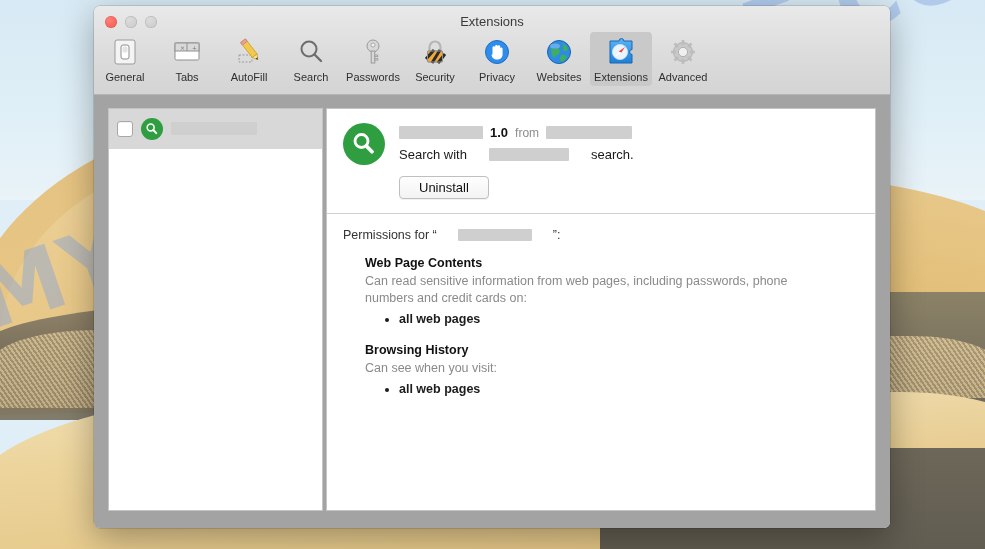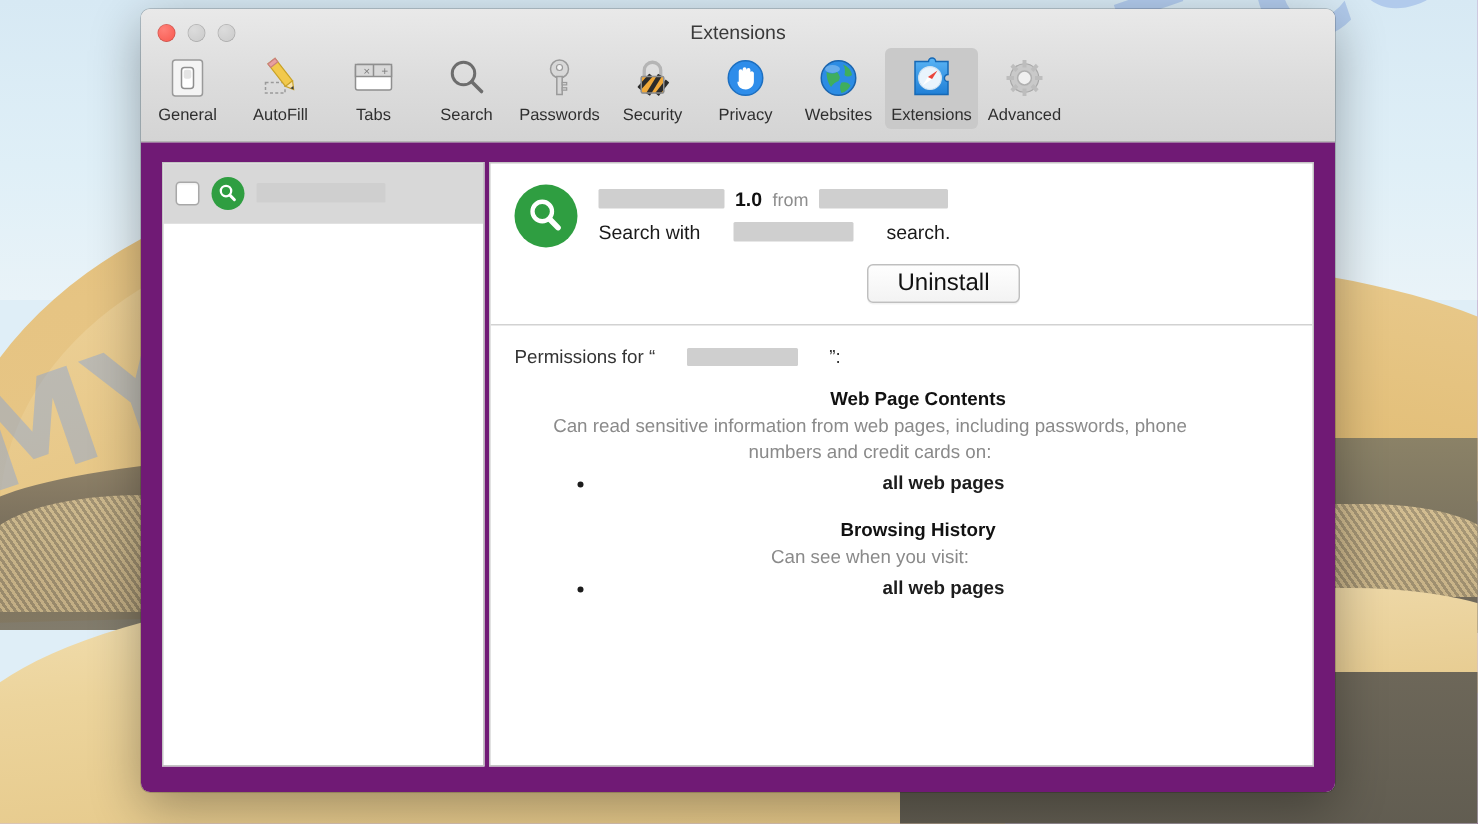--- a/index.html
+++ b/index.html
@@ -168,22 +168,21 @@
     margin-bottom: 2px;
   }
   .tb-label {
     font-size: 11px; color: #2f2f2f; white-space: nowrap;
   }
 
   
   #content {
     position: absolute;
     left: 0; top: 89px; right: 0; bottom: 0;
-    background: #701a75;
-    text-align: center;
+    background: #a3a3a3;
   }
   #ext-list {
     position: absolute;
     left: 14px; top: 13px;
     width: 213px; height: 401px;
     background: #ffffff;
     border: 1px solid #c4c4c4;
     overflow: hidden;
   }
   .list-row {
@@ -237,21 +236,21 @@
   }
   .version { font-weight: 700; font-size: 13px; color: #111; }
   .from { color: #8d8d8d; font-size: 12px; }
   .head-line2 {
     display: flex; align-items: center; gap: 22px;
     font-size: 13px; color: #1a1a1a;
   }
   #uninstall-btn {
     margin-top: 14px;
     display: inline-block;
-    font-size: 16px;
+    font-size: 13px;
     color: #111;
     background: linear-gradient(180deg, #fefefe 0%, #f3f3f3 100%);
     border: 1px solid #bfbfbf;
     border-radius: 4px;
     padding: 3px 19px;
     box-shadow: 0 1px 0 rgba(0,0,0,.05);
     cursor: default;
   }
 
   #permissions {
@@ -323,43 +322,43 @@
             <rect x="11" y="8" width="8" height="14" rx="2" fill="#ffffff" stroke="#8f8f8f" stroke-width="1"></rect>
             <rect x="12.5" y="9.5" width="5" height="6" rx="1.5" fill="#e4e4e4"></rect>
           </svg>
         </span>
         <span class="tb-label">General</span>
       </div>
 
       <div class="tb-item">
         <span class="tb-icon">
           <svg width="30" height="30" viewBox="0 0 30 30">
+            <rect x="3" y="6" width="24" height="17" rx="1.5" fill="#ffffff" stroke="#8f8f8f" stroke-width="1"></rect>
+            <rect x="3" y="6" width="24" height="8" fill="#d9d9d9" stroke="#8f8f8f" stroke-width="1"></rect>
+            <line x1="15" y1="6" x2="15" y2="14" stroke="#8f8f8f" stroke-width="1"></line>
+            <text x="8" y="12.5" font-size="6" fill="#777" font-family="DejaVu Sans, sans-serif">×</text>
+            <text x="20" y="12.5" font-size="6" fill="#777" font-family="DejaVu Sans, sans-serif">+</text>
+          </svg>
+        </span>
+        <span class="tb-label">Tabs</span>
+      </div>
+
+      <div class="tb-item">
+        <span class="tb-icon">
+          <svg width="30" height="30" viewBox="0 0 30 30">
             <rect x="5" y="18" width="13" height="7" fill="none" stroke="#9a9a9a" stroke-width="1" stroke-dasharray="2 1.5"></rect>
             <g transform="rotate(-38 17 14)">
               <rect x="14" y="1" width="6" height="19" fill="#f2c94c" stroke="#c9a227" stroke-width=".8"></rect>
               <rect x="14" y="1" width="6" height="3" fill="#e8a0a0" stroke="#c98080" stroke-width=".8"></rect>
               <polygon points="14,20 20,20 17,25" fill="#f6e2b0" stroke="#c9a227" stroke-width=".8"></polygon>
               <polygon points="15.8,23 18.2,23 17,25" fill="#3c3c3c"></polygon>
             </g>
           </svg>
         </span>
         <span class="tb-label">AutoFill</span>
-      </div>
-
-      <div class="tb-item">
-        <span class="tb-icon">
-          <svg width="30" height="30" viewBox="0 0 30 30">
-            <rect x="3" y="6" width="24" height="17" rx="1.5" fill="#ffffff" stroke="#8f8f8f" stroke-width="1"></rect>
-            <rect x="3" y="6" width="24" height="8" fill="#d9d9d9" stroke="#8f8f8f" stroke-width="1"></rect>
-            <line x1="15" y1="6" x2="15" y2="14" stroke="#8f8f8f" stroke-width="1"></line>
-            <text x="8" y="12.5" font-size="6" fill="#777" font-family="DejaVu Sans, sans-serif">×</text>
-            <text x="20" y="12.5" font-size="6" fill="#777" font-family="DejaVu Sans, sans-serif">+</text>
-          </svg>
-        </span>
-        <span class="tb-label">Tabs</span>
       </div>
 
       <div class="tb-item">
         <span class="tb-icon">
           <svg width="30" height="30" viewBox="0 0 30 30">
             <circle cx="13" cy="12" r="7.5" fill="none" stroke="#6d6d6d" stroke-width="2"></circle>
             <line x1="18.5" y1="17.5" x2="25" y2="24" stroke="#6d6d6d" stroke-width="2.4" stroke-linecap="round"></line>
           </svg>
         </span>
         <span class="tb-label">Search</span>

